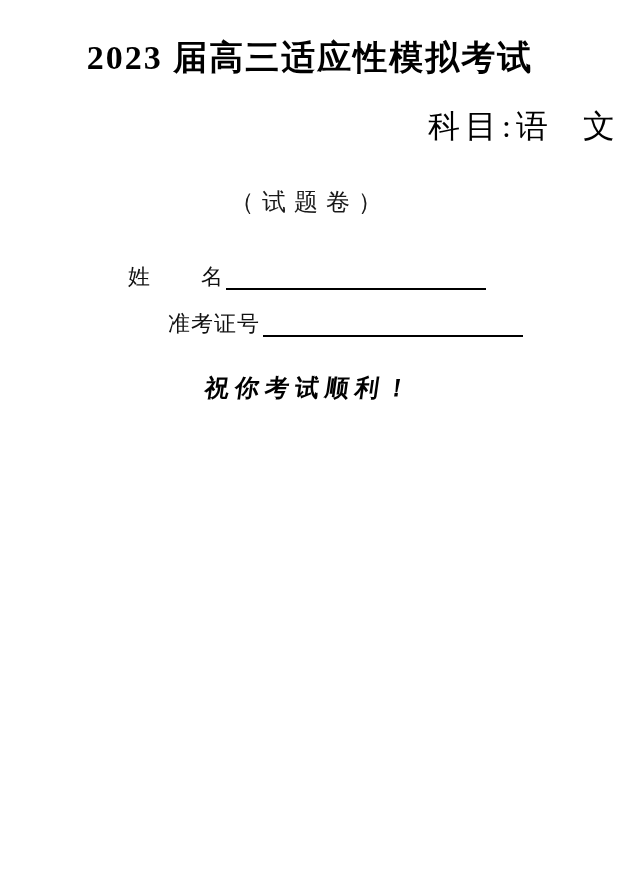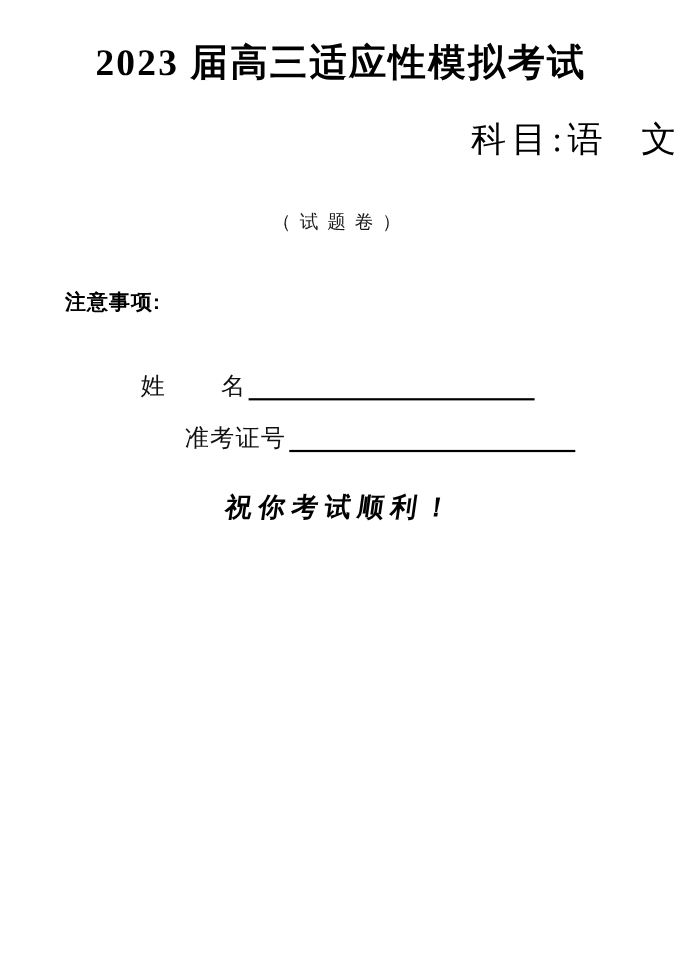--- a/index.html
+++ b/index.html
@@ -35,21 +35,21 @@
     font-weight: 400;
     text-align: right;
     letter-spacing: 5px;
     color: #000000;
   }
   .subject-suffix {
     margin-left: 30px;
   }
   .paper-type {
     margin-top: 41px;
-    font-size: 17px;
+    font-size: 24px;
     line-height: 30px;
     text-align: center;
     letter-spacing: 8px;
     color: #1a1a1a;
   }
   .notice {
     padding: 0 62px 0 59px;
   }
   .notice-heading {
     margin-top: 43px;
@@ -117,21 +117,20 @@
 
   <h1 class="title">2023 届高三适应性模拟考试</h1>
 
   <h2 class="subject">
     <span>科目:语</span><span class="subject-suffix">文</span>
   </h2>
 
   <div class="paper-type">（试题卷）</div>
 
   <section class="notice">
-    <div class="notice-heading">注意事项:</div>
   </section>
 
   <section class="candidate-form">
     <div class="form-row">
       <span class="label-name">
         <span>姓</span>
         <span>名</span>
       </span><span class="underline"></span>
     </div>
     <div class="form-row">

